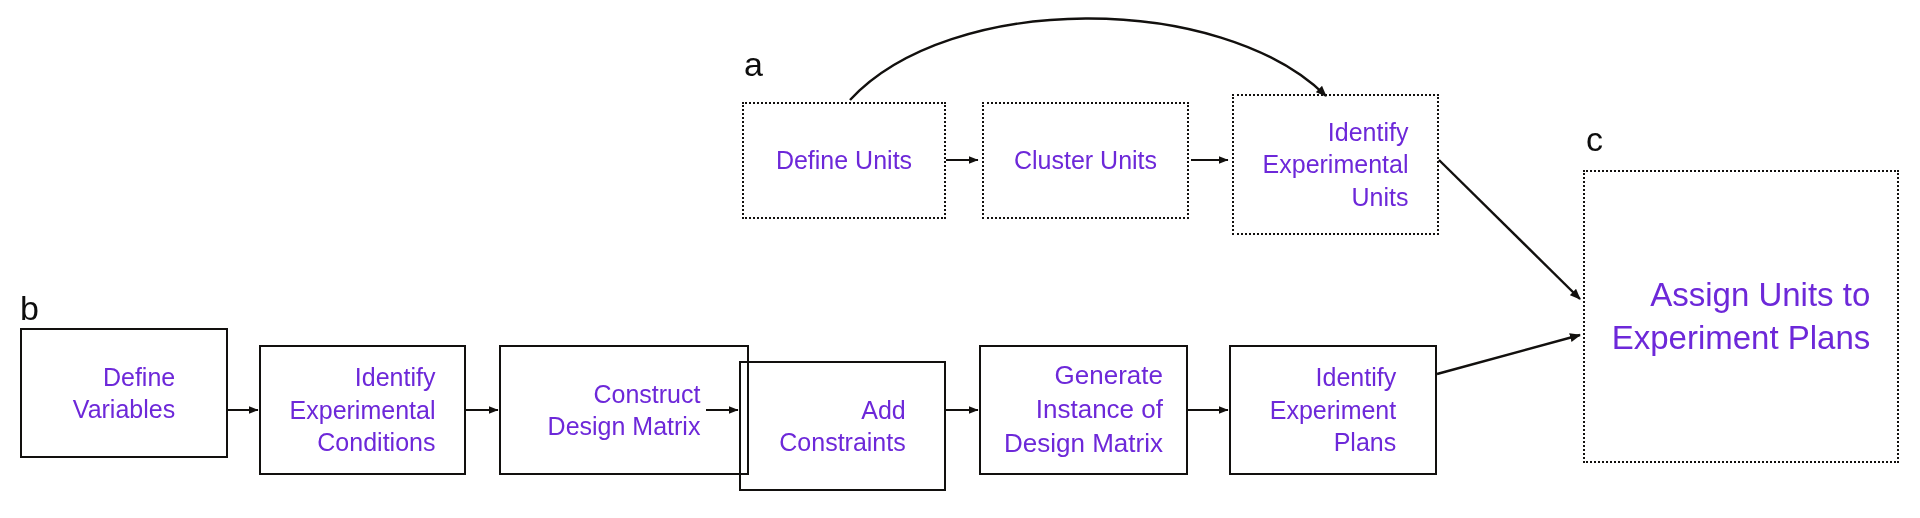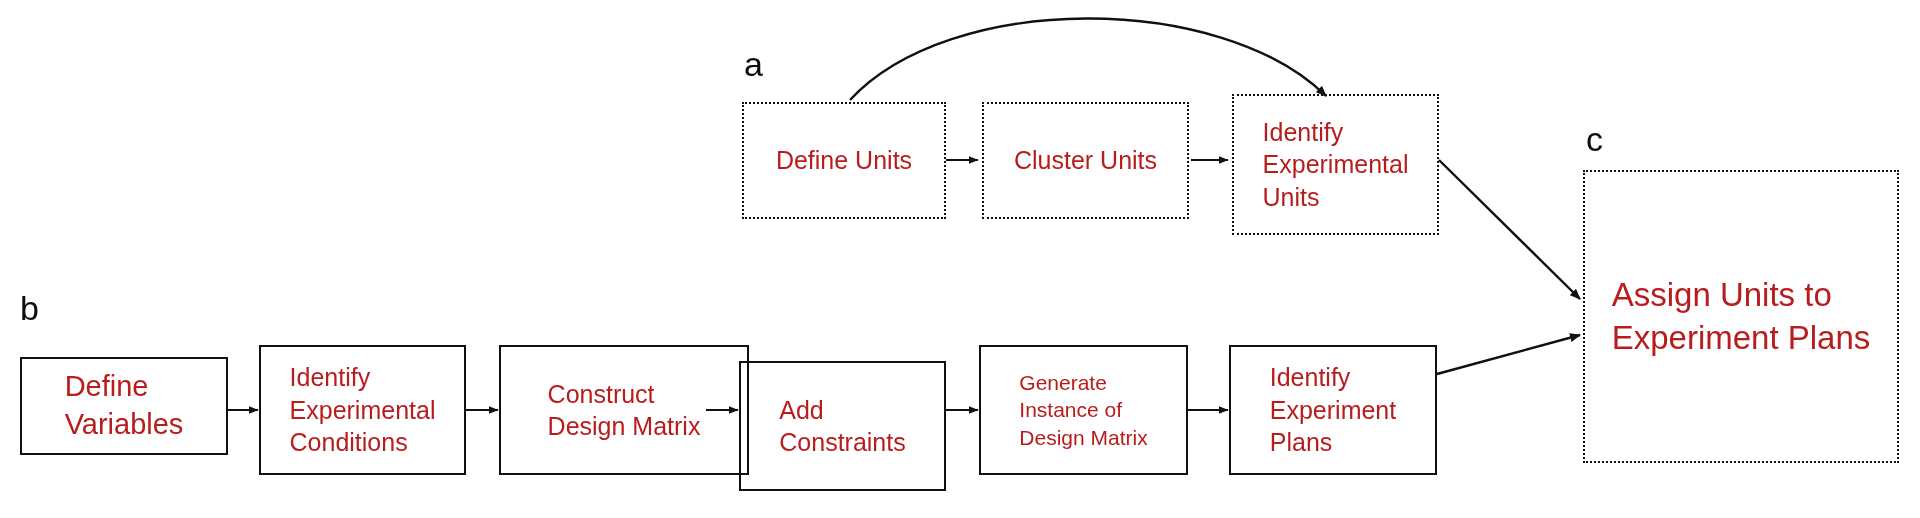--- a/index.html
+++ b/index.html
@@ -17,23 +17,23 @@
     height: 518px;
     background: #ffffff;
     overflow: hidden;
   }
   .node {
     position: absolute;
     box-sizing: border-box;
     display: flex;
     align-items: center;
     justify-content: center;
-    text-align: left;
+    text-align: right;
     line-height: 1.30;
-    color: #b91c1c;
+    color: #6d28d9;
     background: transparent;
   }
   .node-solid {
     border: 2px solid #12100e;
   }
   .node-dotted {
     border: 2.5px dotted #12100e;
   }
   .node .label {
     display: block;
@@ -96,38 +96,38 @@
   </div>
   <div class="node node-dotted" style="left:982px; top:102px; width:207px; height:117px; font-size:25px;">
     <span class="label">Cluster Units</span>
   </div>
   <div class="node node-dotted" style="left:1232px; top:94px; width:207px; height:141px; font-size:25px;">
     <span class="label">Identify
 Experimental
 Units</span>
   </div>
 
-  <div class="node node-solid" style="left:20px; top:357px; width:208px; height:98px; font-size:29px;">
+  <div class="node node-solid" style="left:20px; top:328px; width:208px; height:130px; font-size:25px;">
     <span class="label">Define
 Variables</span>
   </div>
   <div class="node node-solid" style="left:259px; top:345px; width:207px; height:130px; font-size:25px;">
     <span class="label">Identify
 Experimental
 Conditions</span>
   </div>
   <div class="node node-solid" style="left:499px; top:345px; width:250px; height:130px; font-size:25px;">
     <span class="label">Construct
 Design Matrix</span>
   </div>
   <div class="node node-solid" style="left:739px; top:345px; width:207px; height:130px; font-size:25px;margin-top:16px;">
     <span class="label">Add
 Constraints</span>
   </div>
-  <div class="node node-solid" style="left:979px; top:345px; width:209px; height:130px; font-size:21px;">
+  <div class="node node-solid" style="left:979px; top:345px; width:209px; height:130px; font-size:26px;">
     <span class="label">Generate
 Instance of
 Design Matrix</span>
   </div>
   <div class="node node-solid" style="left:1229px; top:345px; width:208px; height:130px; font-size:25px;">
     <span class="label">Identify
 Experiment
 Plans</span>
   </div>
 

